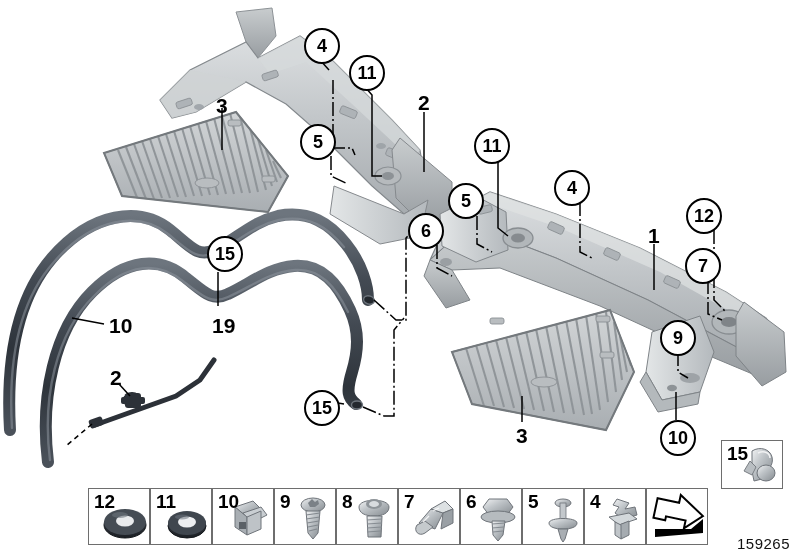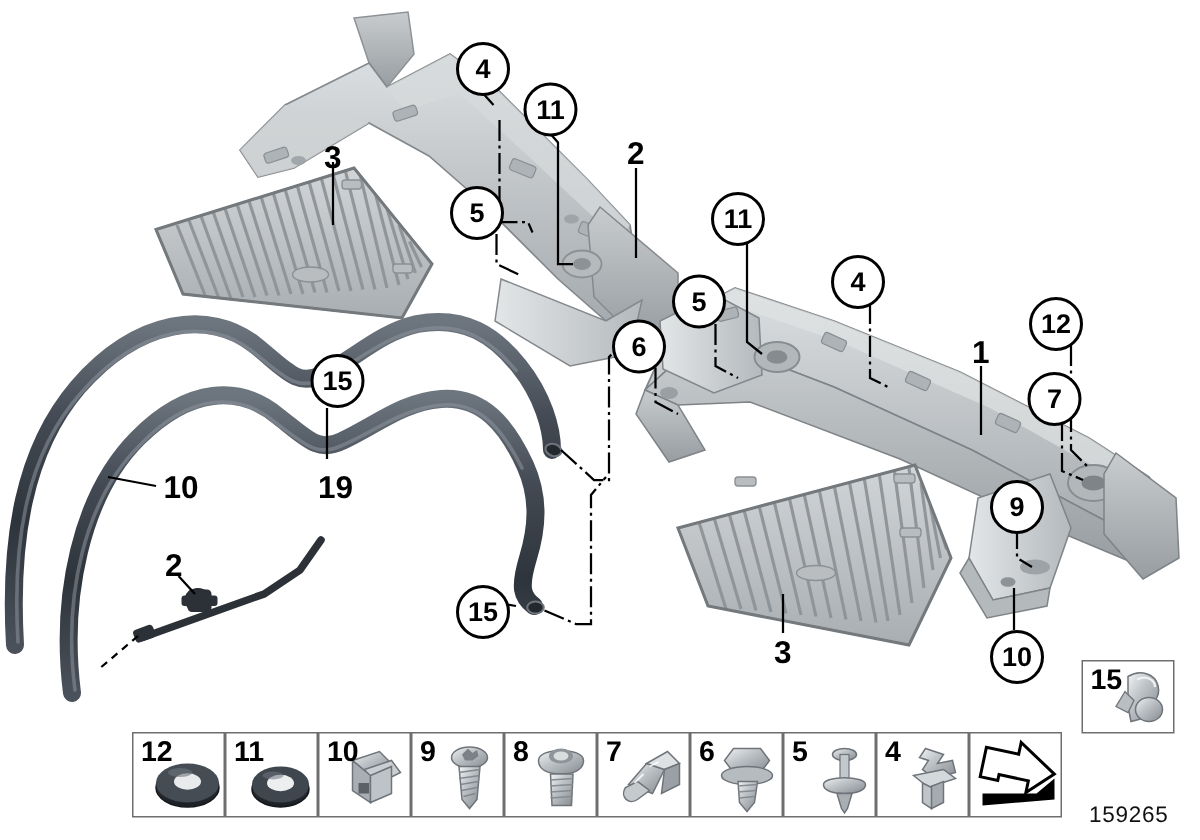--- a/index.html
+++ b/index.html
@@ -9,21 +9,21 @@
   svg.layer{position:absolute;left:0;top:0;width:800px;height:560px;}
   .lbl{position:absolute;font-weight:bold;font-size:21px;line-height:1;
        color:#000;user-select:none;}
   .cal{position:absolute;width:32px;height:32px;border:2.5px solid #000;
        border-radius:50%;background:#fff;display:flex;align-items:center;
        justify-content:center;font-weight:bold;font-size:18px;}
   .legend-cell{position:absolute;border:1px solid #6e6e6e;background:#fff;
        box-sizing:border-box;}
   .legend-num{position:absolute;left:5px;top:3px;font-weight:bold;
        font-size:19px;line-height:1;}
-  .partno{position:absolute;font-size:15px;color:#111;letter-spacing:.5px;}
+  .partno{position:absolute;font-size:15px;color:#111;letter-spacing:.5px;margin-left:11px;}
 </style>
 </head>
 <body>
 
 <div id="stage">
 
   <svg class="layer" viewBox="0 0 800 560">
     <defs>
       <linearGradient id="gPanel" x1="0" y1="0" x2="0" y2="1">
         <stop offset="0" stop-color="#dcdfe1"></stop>

